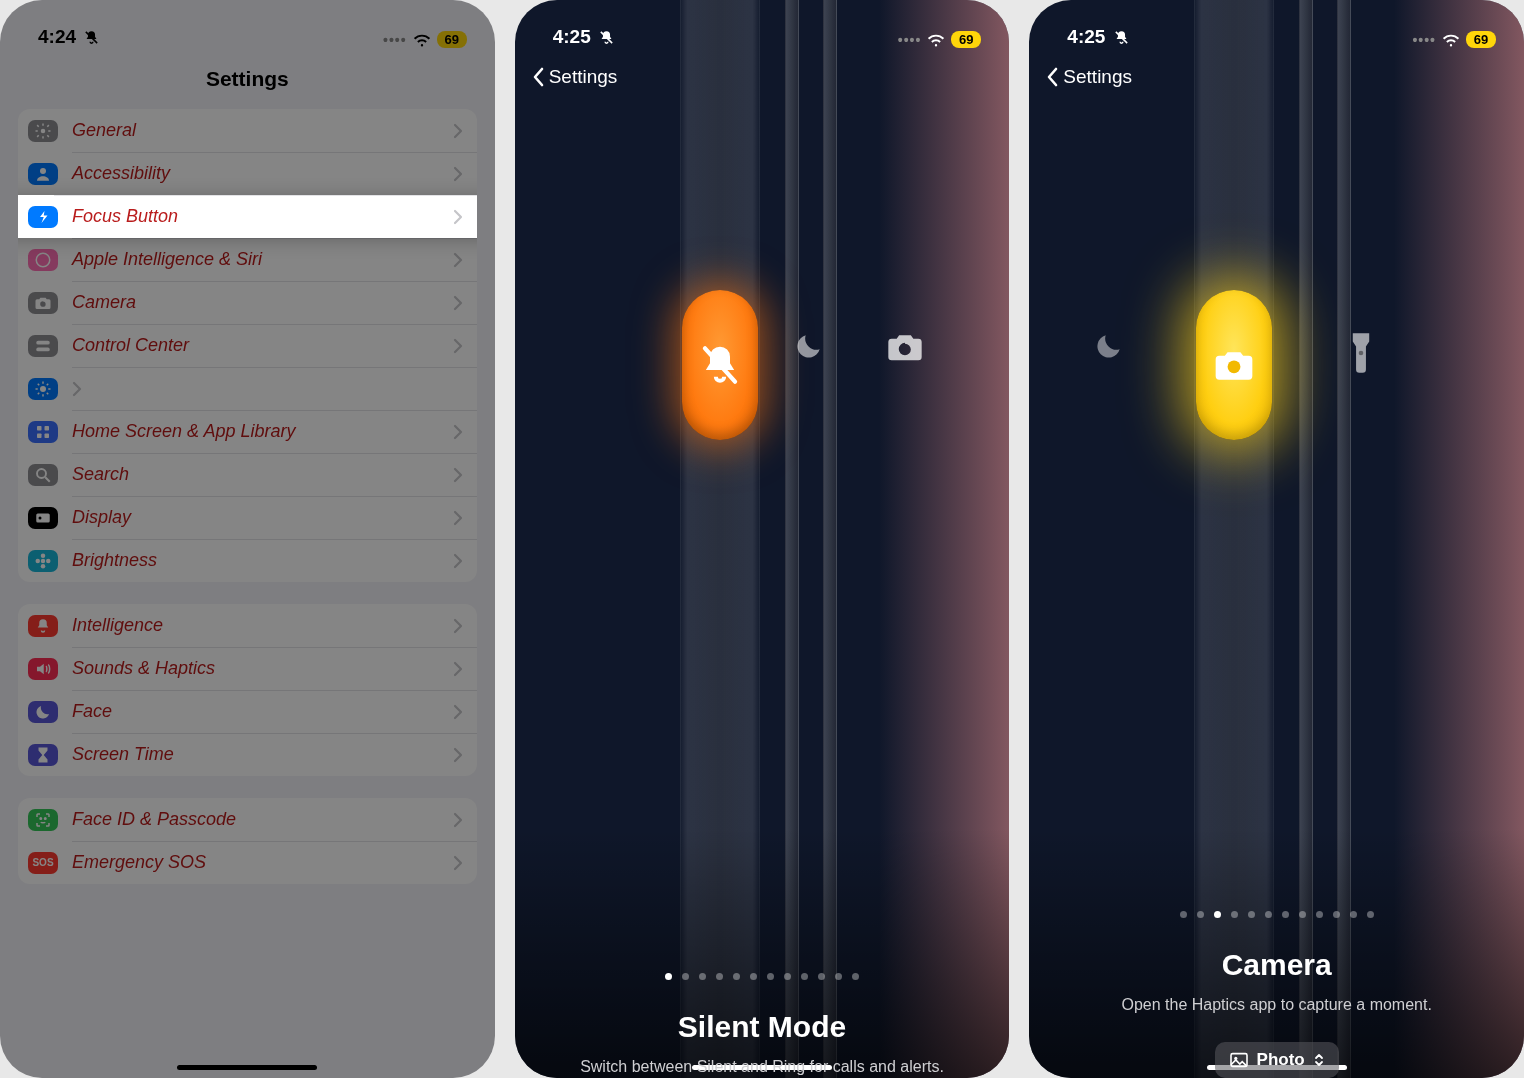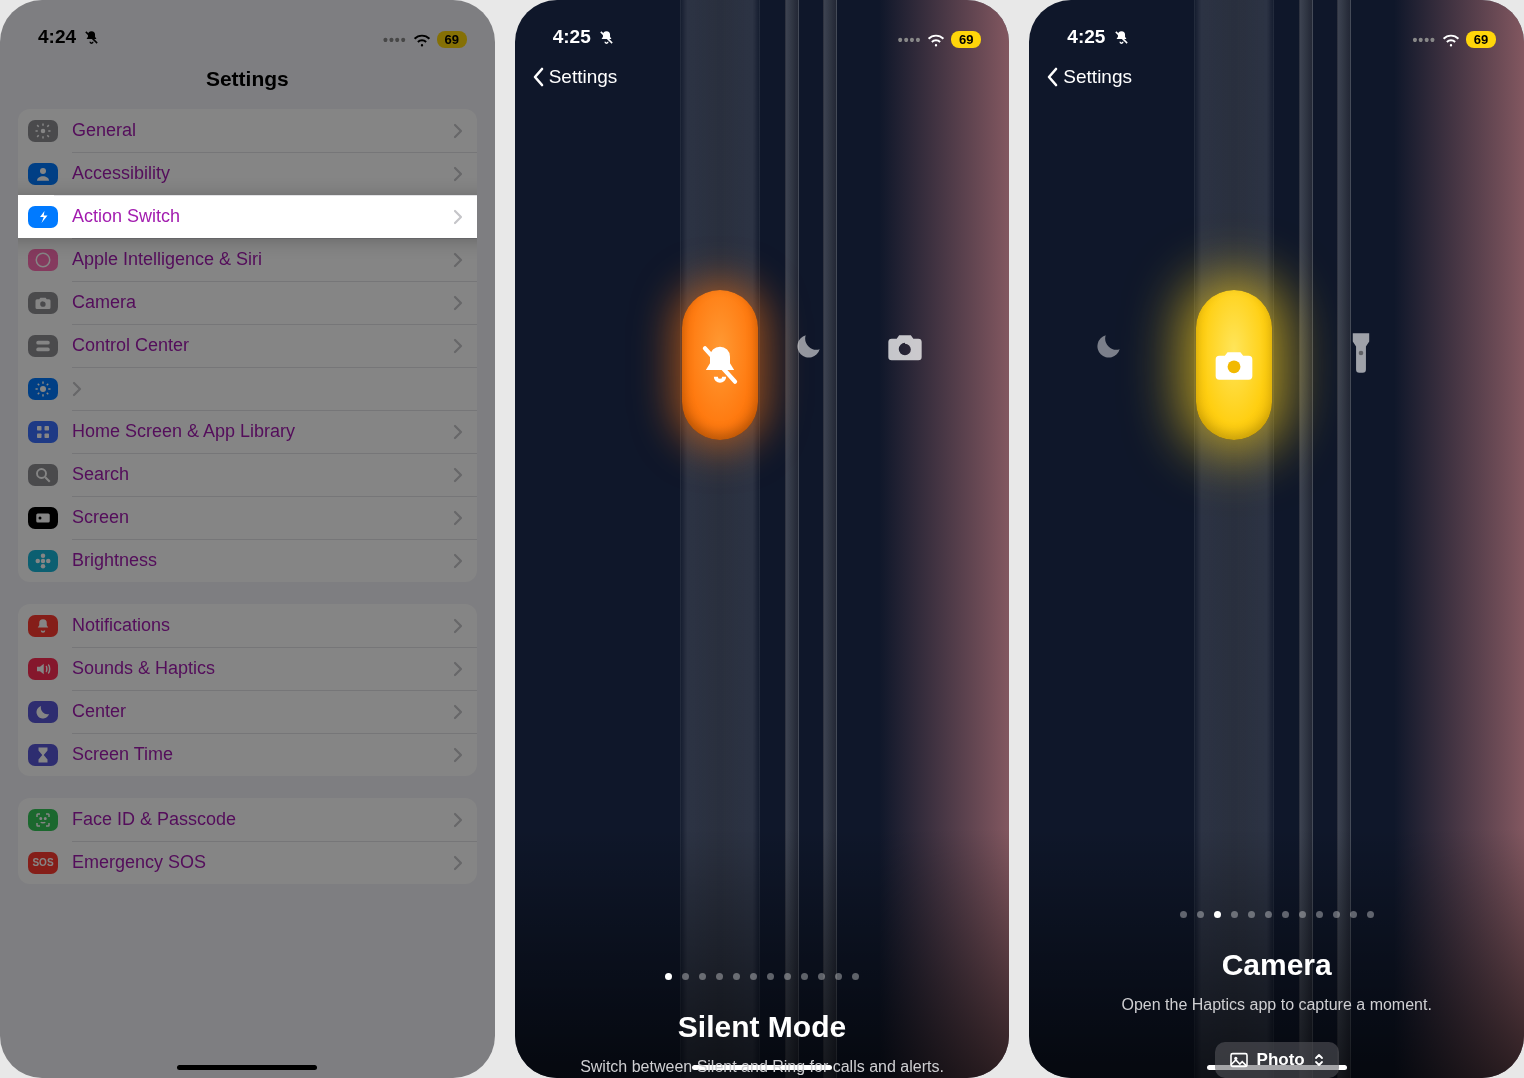--- a/index.html
+++ b/index.html
@@ -47,21 +47,21 @@
     display: flex; align-items: center; padding: 8px 14px 8px 10px; gap: 14px;
     min-height: 43px; position: relative;
   }
   .row + .row::before {
     content: ""; position: absolute; top: 0; left: 54px; right: 0; height: 1px; background: #e3e3e6;
   }
   .row .icon-sq {
     width: 30px; height: 22px; border-radius: 7px; display:flex; align-items:center; justify-content:center;
     flex: 0 0 30px; color:#fff; font-size:16px;
   }
-  .row .label { flex: 1; font-size: 18px; color: #a21caf; }
+  .row .label { flex: 1; font-size: 18px; color: #b91c1c; font-style: italic; }
   .row .chev { color: #c5c5c9; }
   .highlight-row {
     position: relative; z-index: 60; background: #fff; margin: 0 -18px;
     border-radius: 0; padding-left: 28px; padding-right: 32px;
     box-shadow: 0 2px 18px rgba(0,0,0,0.25);
   }
   
   .action-phone { color:#fff; }
   .action-phone .nav-back {
     display:flex; align-items:center; gap:4px; padding: 14px 16px; font-size:19px;
@@ -176,21 +176,21 @@
               <path d="M2 2l6 6-6 6" stroke="#c5c5c9" stroke-width="2.2" stroke-linecap="round" stroke-linejoin="round"></path>
             </svg>
           </div>
         </div>
         <div class="row highlight-row">
           <div class="icon-sq" style="background:#007aff">
             <svg width="18" height="18" viewBox="0 0 24 24" fill="none" stroke="#fff" stroke-width="2.4">
               <path d="M14 4l-6 8h5l-3 8 8-10h-5l1-6Z" fill="#fff" stroke="none"></path>
             </svg>
           </div>
-          <div class="label">Action Switch</div>
+          <div class="label">Focus Button</div>
           <div class="chev">
             <svg width="10" height="16" viewBox="0 0 10 16" fill="none">
               <path d="M2 2l6 6-6 6" stroke="#c5c5c9" stroke-width="2.2" stroke-linecap="round" stroke-linejoin="round"></path>
             </svg>
           </div>
         </div>
         <div class="row">
           <div class="icon-sq" style="background:#ff6fb4">
             <svg width="18" height="18" viewBox="0 0 24 24">
               <circle cx="12" cy="12" r="9" fill="none" stroke="#fff" stroke-width="2"></circle>
@@ -282,21 +282,21 @@
             </svg>
           </div>
         </div>
         <div class="row">
           <div class="icon-sq" style="background:#000000">
             <svg width="18" height="18" viewBox="0 0 24 24" fill="#fff">
               <rect x="3" y="6" width="18" height="12" rx="2" fill="#fff"></rect>
               <circle cx="8" cy="12" r="2" fill="#000"></circle>
             </svg>
           </div>
-          <div class="label">Screen</div>
+          <div class="label">Display</div>
           <div class="chev">
             <svg width="10" height="16" viewBox="0 0 10 16" fill="none">
               <path d="M2 2l6 6-6 6" stroke="#c5c5c9" stroke-width="2.2" stroke-linecap="round" stroke-linejoin="round"></path>
             </svg>
           </div>
         </div>
         <div class="row">
           <div class="icon-sq" style="background:#17b6d8">
             <svg width="18" height="18" viewBox="0 0 24 24" fill="#fff">
               <circle cx="12" cy="12" r="3"></circle>
@@ -315,21 +315,21 @@
         </div>
       </div>
       <div class="group">
         <div class="row">
           <div class="icon-sq" style="background:#ff3b30">
             <svg width="18" height="18" viewBox="0 0 24 24" fill="#fff">
               <path d="M12 3a5 5 0 0 0-5 5v3l-2 3h14l-2-3V8a5 5 0 0 0-5-5Z"></path>
               <path d="M10 18a2 2 0 0 0 4 0" stroke="#fff" stroke-width="2" fill="none"></path>
             </svg>
           </div>
-          <div class="label">Notifications</div>
+          <div class="label">Intelligence</div>
           <div class="chev">
             <svg width="10" height="16" viewBox="0 0 10 16" fill="none">
               <path d="M2 2l6 6-6 6" stroke="#c5c5c9" stroke-width="2.2" stroke-linecap="round" stroke-linejoin="round"></path>
             </svg>
           </div>
         </div>
         <div class="row">
           <div class="icon-sq" style="background:#ff2d55">
             <svg width="18" height="18" viewBox="0 0 24 24" fill="#fff">
               <path d="M4 9v6h4l5 4V5L8 9H4Z"></path>
@@ -342,21 +342,21 @@
               <path d="M2 2l6 6-6 6" stroke="#c5c5c9" stroke-width="2.2" stroke-linecap="round" stroke-linejoin="round"></path>
             </svg>
           </div>
         </div>
         <div class="row">
           <div class="icon-sq" style="background:#5856d6">
             <svg width="18" height="18" viewBox="0 0 24 24" fill="#fff">
               <path d="M20 14.5A8.5 8.5 0 0 1 9.5 4 8.5 8.5 0 1 0 20 14.5Z"></path>
             </svg>
           </div>
-          <div class="label">Center</div>
+          <div class="label">Face</div>
           <div class="chev">
             <svg width="10" height="16" viewBox="0 0 10 16" fill="none">
               <path d="M2 2l6 6-6 6" stroke="#c5c5c9" stroke-width="2.2" stroke-linecap="round" stroke-linejoin="round"></path>
             </svg>
           </div>
         </div>
         <div class="row">
           <div class="icon-sq" style="background:#5856d6">
             <svg width="16" height="18" viewBox="0 0 20 24" fill="#fff">
               <path d="M4 2h12v4l-5 6 5 6v4H4v-4l5-6-5-6V2Z"></path>

